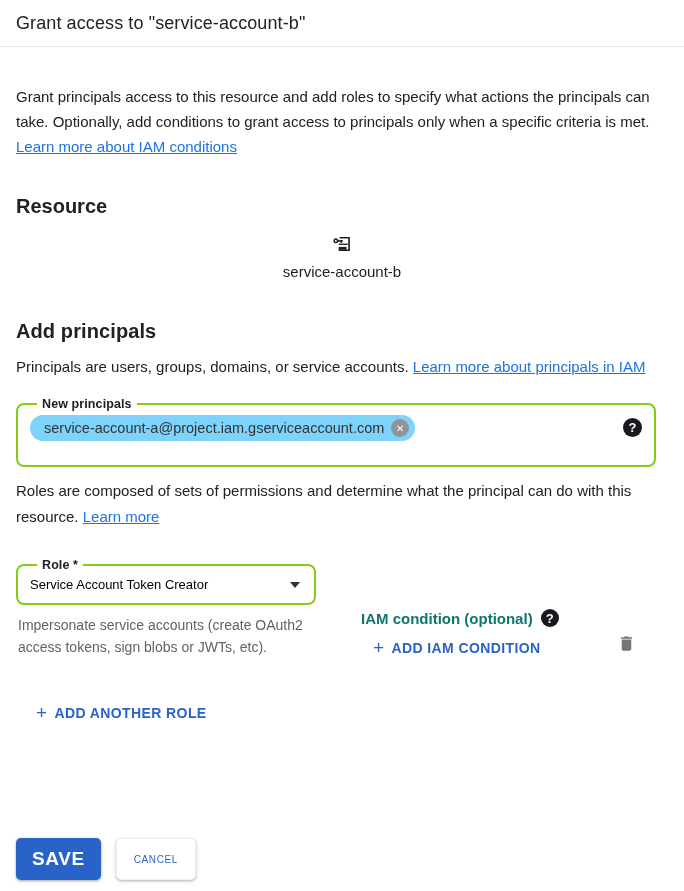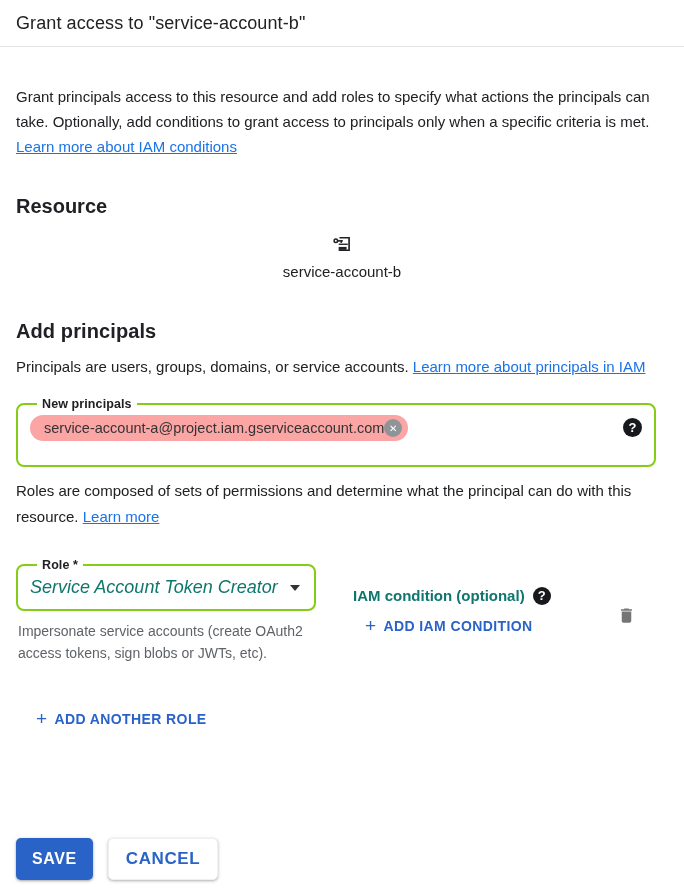--- a/index.html
+++ b/index.html
@@ -41,22 +41,22 @@
     padding: 0 5px; margin-left: 7px; letter-spacing: .1px;
   }
 
   .principals-field {
     margin-top: 17px;
     width: 640px;
     padding: 4px 12px 24px 12px;
   }
   .principals-inner { display: flex; align-items: flex-start; justify-content: space-between; }
   .chip {
-    display: inline-flex; align-items: center; 
-    background: #fca5a5;
+    display: inline-flex; align-items: center; gap: 7px;
+    background: #7dd3fc;
     border-radius: 14px;
     padding: 4px 6px 4px 14px;
     font-size: 14.5px; color: #333;
     max-width: 560px;
     cursor: default;
   }
   .chip-close {
     width: 18px; height: 18px; border-radius: 50%;
     background: #909499; color: #fff;
     display: inline-flex; align-items: center; justify-content: center;
@@ -64,25 +64,25 @@
   }
   .help-circle {
     width: 19px; height: 19px; border-radius: 50%;
     background: #17191c; color: #fff;
     display: inline-flex; align-items: center; justify-content: center;
     font-size: 13px; font-weight: 700;
     cursor: pointer; flex: 0 0 auto;
     margin-top: 3px;
   }
 
-  .role-row { margin-top: 28px; display: flex; align-items: center; }
+  .role-row { margin-top: 28px; display: flex; align-items: flex-end; gap: 8px; }
   .role-col { width: 300px; }
   fieldset.role-field { width: 300px; padding: 2px 12px 11px 12px; cursor: pointer; }
   .role-value-row { display: flex; align-items: center; justify-content: space-between; padding-top: 3px; }
-  .role-value { font-size: 18px; color: #0f766e; font-style: italic; }
+  .role-value { font-size: 13px; color: #000000; }
   .caret-down {
     width: 0; height: 0; margin-right: 2px;
     border-left: 5px solid transparent; border-right: 5px solid transparent;
     border-top: 6px solid #333;
   }
   .role-helper { margin-top: 10px; padding-left: 2px; font-size: 14px; line-height: 21.5px; color: #5f6368; width: 290px; }
 
   .condition-col { margin-left: 37px; }
   .condition-label-row { display: flex; align-items: center; gap: 8px; }
   .condition-label { font-size: 15px; font-weight: 600; color: #0f766e; }
@@ -99,29 +99,29 @@
   .trash-col { margin-left: auto; margin-right: 32px; margin-top: 13px; }
   .trash-btn { background: none; border: none; cursor: pointer; padding: 0; }
 
   .add-role-btn { margin-top: 47px; margin-left: 20px; }
 
   .dialog-footer { position: absolute; left: 16px; top: 838px; display: flex; gap: 15px; }
   .save-btn {
     background: #2a63c8; color: #fff;
     border: none; border-radius: 5px;
     padding: 10px 16px;
-    font-family: inherit; font-size: 16px; font-weight: 700; letter-spacing: .6px;
+    font-family: inherit; font-size: 19px; font-weight: 700; letter-spacing: .6px;
     box-shadow: 0 1px 2px rgba(60,64,67,.3), 0 1px 3px 1px rgba(60,64,67,.15);
     cursor: pointer;
   }
   .cancel-btn {
     background: #fff; color: #2a63c8;
     border: 1px solid #f0f0f0; border-radius: 5px;
     padding: 10px 17px;
-    font-family: inherit; font-size: 17px; font-weight: 700; letter-spacing: .6px;
+    font-family: inherit; font-size: 10px; font-weight: 400; letter-spacing: .6px;
     box-shadow: 0 1px 2px rgba(60,64,67,.25), 0 1px 3px 1px rgba(60,64,67,.12);
     cursor: pointer;
   }
   svg { display: block; }
 </style>
 </head>
 <body>
 
 <div class="dialog-header">
   <div class="dialog-title">Grant access to "service-account-b"</div>

